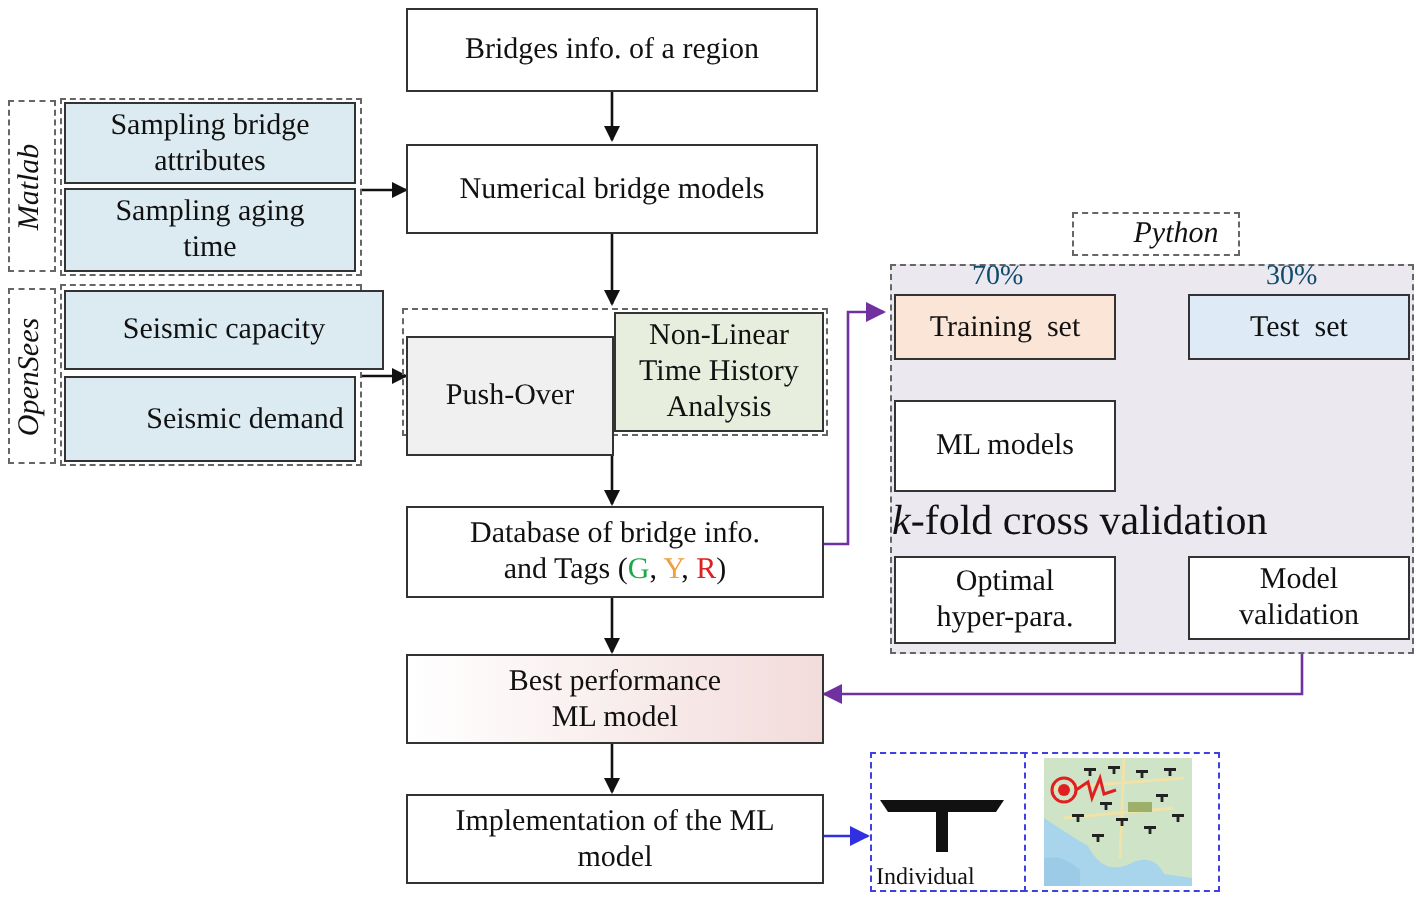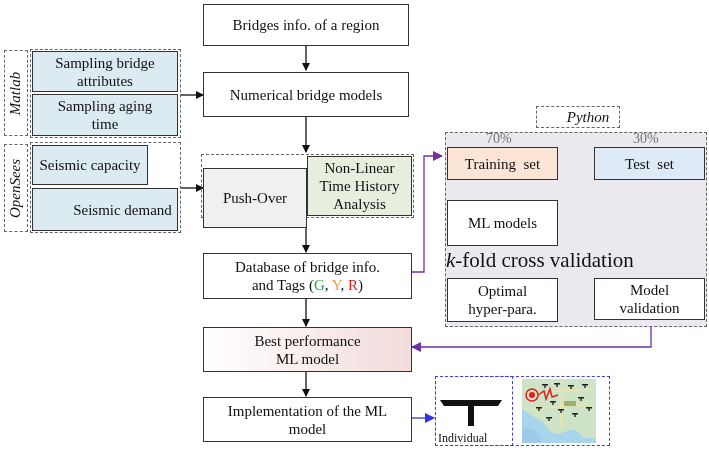--- a/index.html
+++ b/index.html
@@ -7,21 +7,21 @@
          font-family:"Liberation Serif", "DejaVu Serif", serif; color:#111; }
   .box { position:absolute; box-sizing:border-box; border:1.3px solid #333;
          display:flex; align-items:center; justify-content:center; text-align:center;
          font-size:15px; line-height:18px; background:#fff; }
   .dash { position:absolute; box-sizing:border-box; border:1px dashed #666; }
   .blue { background:#dcebf2; }
   .vlabel { position:absolute; display:flex; align-items:center; justify-content:center;
             font-style:italic; font-size:15px; }
   .vlabel span { transform:rotate(-90deg); white-space:nowrap; display:inline-block; }
   svg.lines { position:absolute; left:0; top:0; width:709px; height:452px; pointer-events:none; }
-  .pct { position:absolute; color:#737373; font-size:14px; }
+  .pct { position:absolute; color:#0c4a6e; font-size:14px; }
 </style>
 </head>
 <body>
 
 <svg class="lines" viewBox="0 0 709 452">
   <defs>
     <marker id="ah" markerWidth="8" markerHeight="8" refX="7" refY="4" orient="auto" markerUnits="userSpaceOnUse">
       <path d="M0,0 L8,4 L0,8 z" fill="#111"></path>
     </marker>
     <marker id="ahp" markerWidth="10" markerHeight="10" refX="9" refY="5" orient="auto" markerUnits="userSpaceOnUse">
@@ -72,21 +72,21 @@
 <div class="box blue" style="left:32px;top:94px;width:146px;height:42px;flex-direction:column;">
   <span>Sampling aging</span>
   <span>time</span>
 </div>
 
 <div class="dash" style="left:4px;top:144px;width:24px;height:88px;"></div>
 <div class="vlabel" style="left:4px;top:144px;width:24px;height:88px;">
   <span>OpenSees</span>
 </div>
 <div class="dash" style="left:30px;top:142px;width:151px;height:91px;"></div>
-<div class="box blue" style="left:32px;top:145px;width:116px;height:40px;">
+<div class="box blue" style="left:32px;top:145px;width:160px;height:40px;">
   <span>Seismic capacity</span>
 </div>
 <div class="box blue" style="left:32px;top:188px;width:146px;height:43px;padding-left:35px;">
   <span>Seismic demand</span>
 </div>
 
 <div class="dash" style="left:201px;top:154px;width:213px;height:64px;"></div>
 <div class="box" style="left:203px;top:168px;width:104px;height:60px;background:#f0f0f0;">
   <span>Push-Over</span>
 </div>

